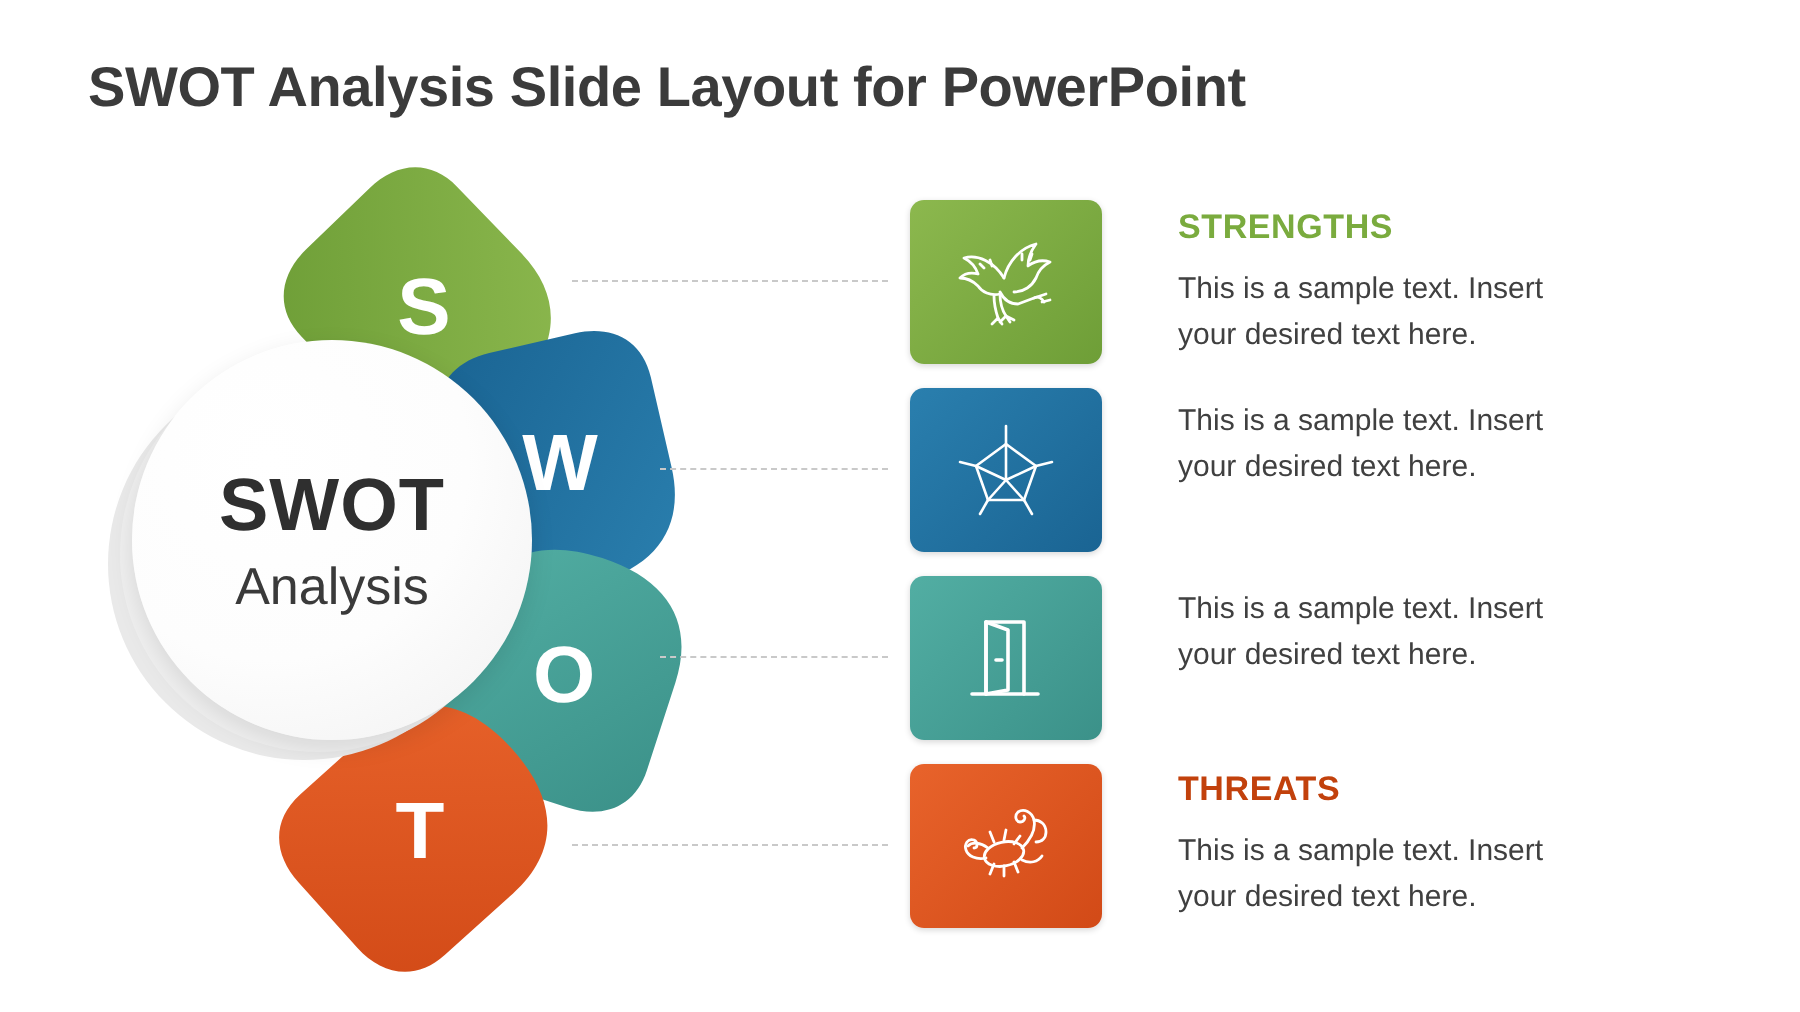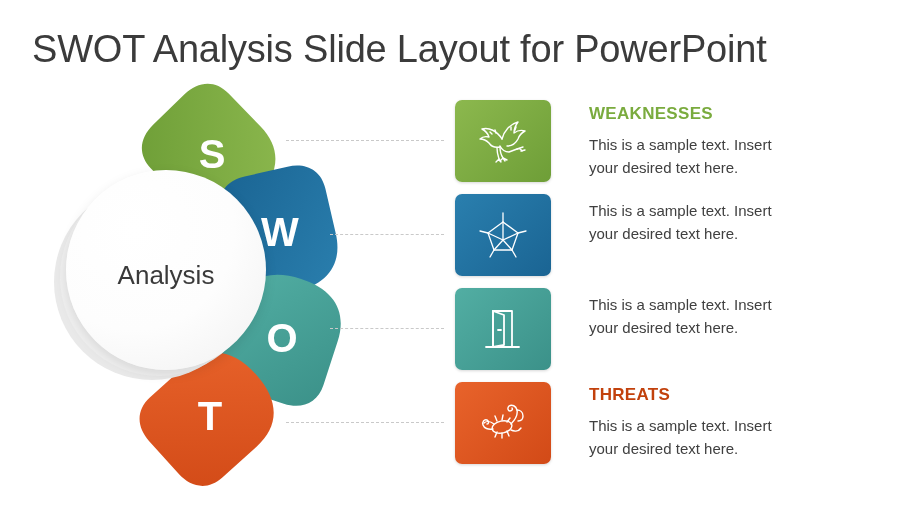--- a/index.html
+++ b/index.html
@@ -19,24 +19,24 @@
     position: absolute;
     inset: 0;
     width: 900px;
     height: 506px;
     background: #ffffff;
   }
 
   
   #slide-title {
     position: absolute;
-    left: 32px;
+    left: 44px;
     top: 28px;
-    font-size: 38px;
-    font-weight: 400;
+    font-size: 28px;
+    font-weight: 700;
     color: #3b3b3b;
     letter-spacing: -0.2px;
     white-space: nowrap;
   }
 
   
   #wheel {
     position: absolute;
     left: 48px;
     top: 96px;
@@ -244,20 +244,21 @@
         </defs>
         <path d="M56 2 C92 2 110 20 110 50 L110 96 C110 116 96 126 78 126 L34 126 C16 126 2 116 2 96 L2 50 C2 20 20 2 56 2 Z" fill="url(#gradT)"></path>
       </svg>
       <span class="petal-letter">T</span>
     </div>
 
     <div id="hub-shadow-a"></div>
     <div id="hub-shadow-b"></div>
 
     <div id="hub">
+      <div id="hub-title">SWOT</div>
       <div id="hub-subtitle">Analysis</div>
     </div>
   </div>
 
   <div class="connector" id="connector-0"></div>
   <div class="connector" id="connector-1"></div>
   <div class="connector" id="connector-2"></div>
   <div class="connector" id="connector-3"></div>
 
   <div class="icon-tile" id="icon-tile-0" style="background:linear-gradient(135deg,#8cb84e 0%,#6e9e37 100%);">
@@ -306,21 +307,21 @@
       <path d="M40 9 C43 9 46 11 46 15 C46 18 44 20 41 20"></path>
       <path d="M16 28 C11 29 7 27 6 24 C5 21 7 18 10 19 C12 20 12 23 10 23"></path>
       <path d="M17 23 C13 20 9 20 7 22"></path>
       <path d="M20 31 L18 36 M25 32 L25 37 M30 30 L32 35"></path>
       <path d="M20 20 L18 15 M25 19 L26 14 M30 21 L33 17"></path>
       <path d="M34 29 C38 31 42 30 44 27"></path>
     </svg>
   </div>
 
   <div class="text-block" id="text-block-0">
-    <div class="block-heading" style="color:#7aab3e;">WEAKNESSES</div>
+    <div class="block-heading" style="color:#7aab3e;">STRENGTHS</div>
     <div class="block-body">This is a sample text. Insert your desired text here.</div>
   </div>
 
   <div class="text-block" id="text-block-1">
     <div class="block-body">This is a sample text. Insert your desired text here.</div>
   </div>
 
   <div class="text-block" id="text-block-2">
     <div class="block-body">This is a sample text. Insert your desired text here.</div>
   </div>

